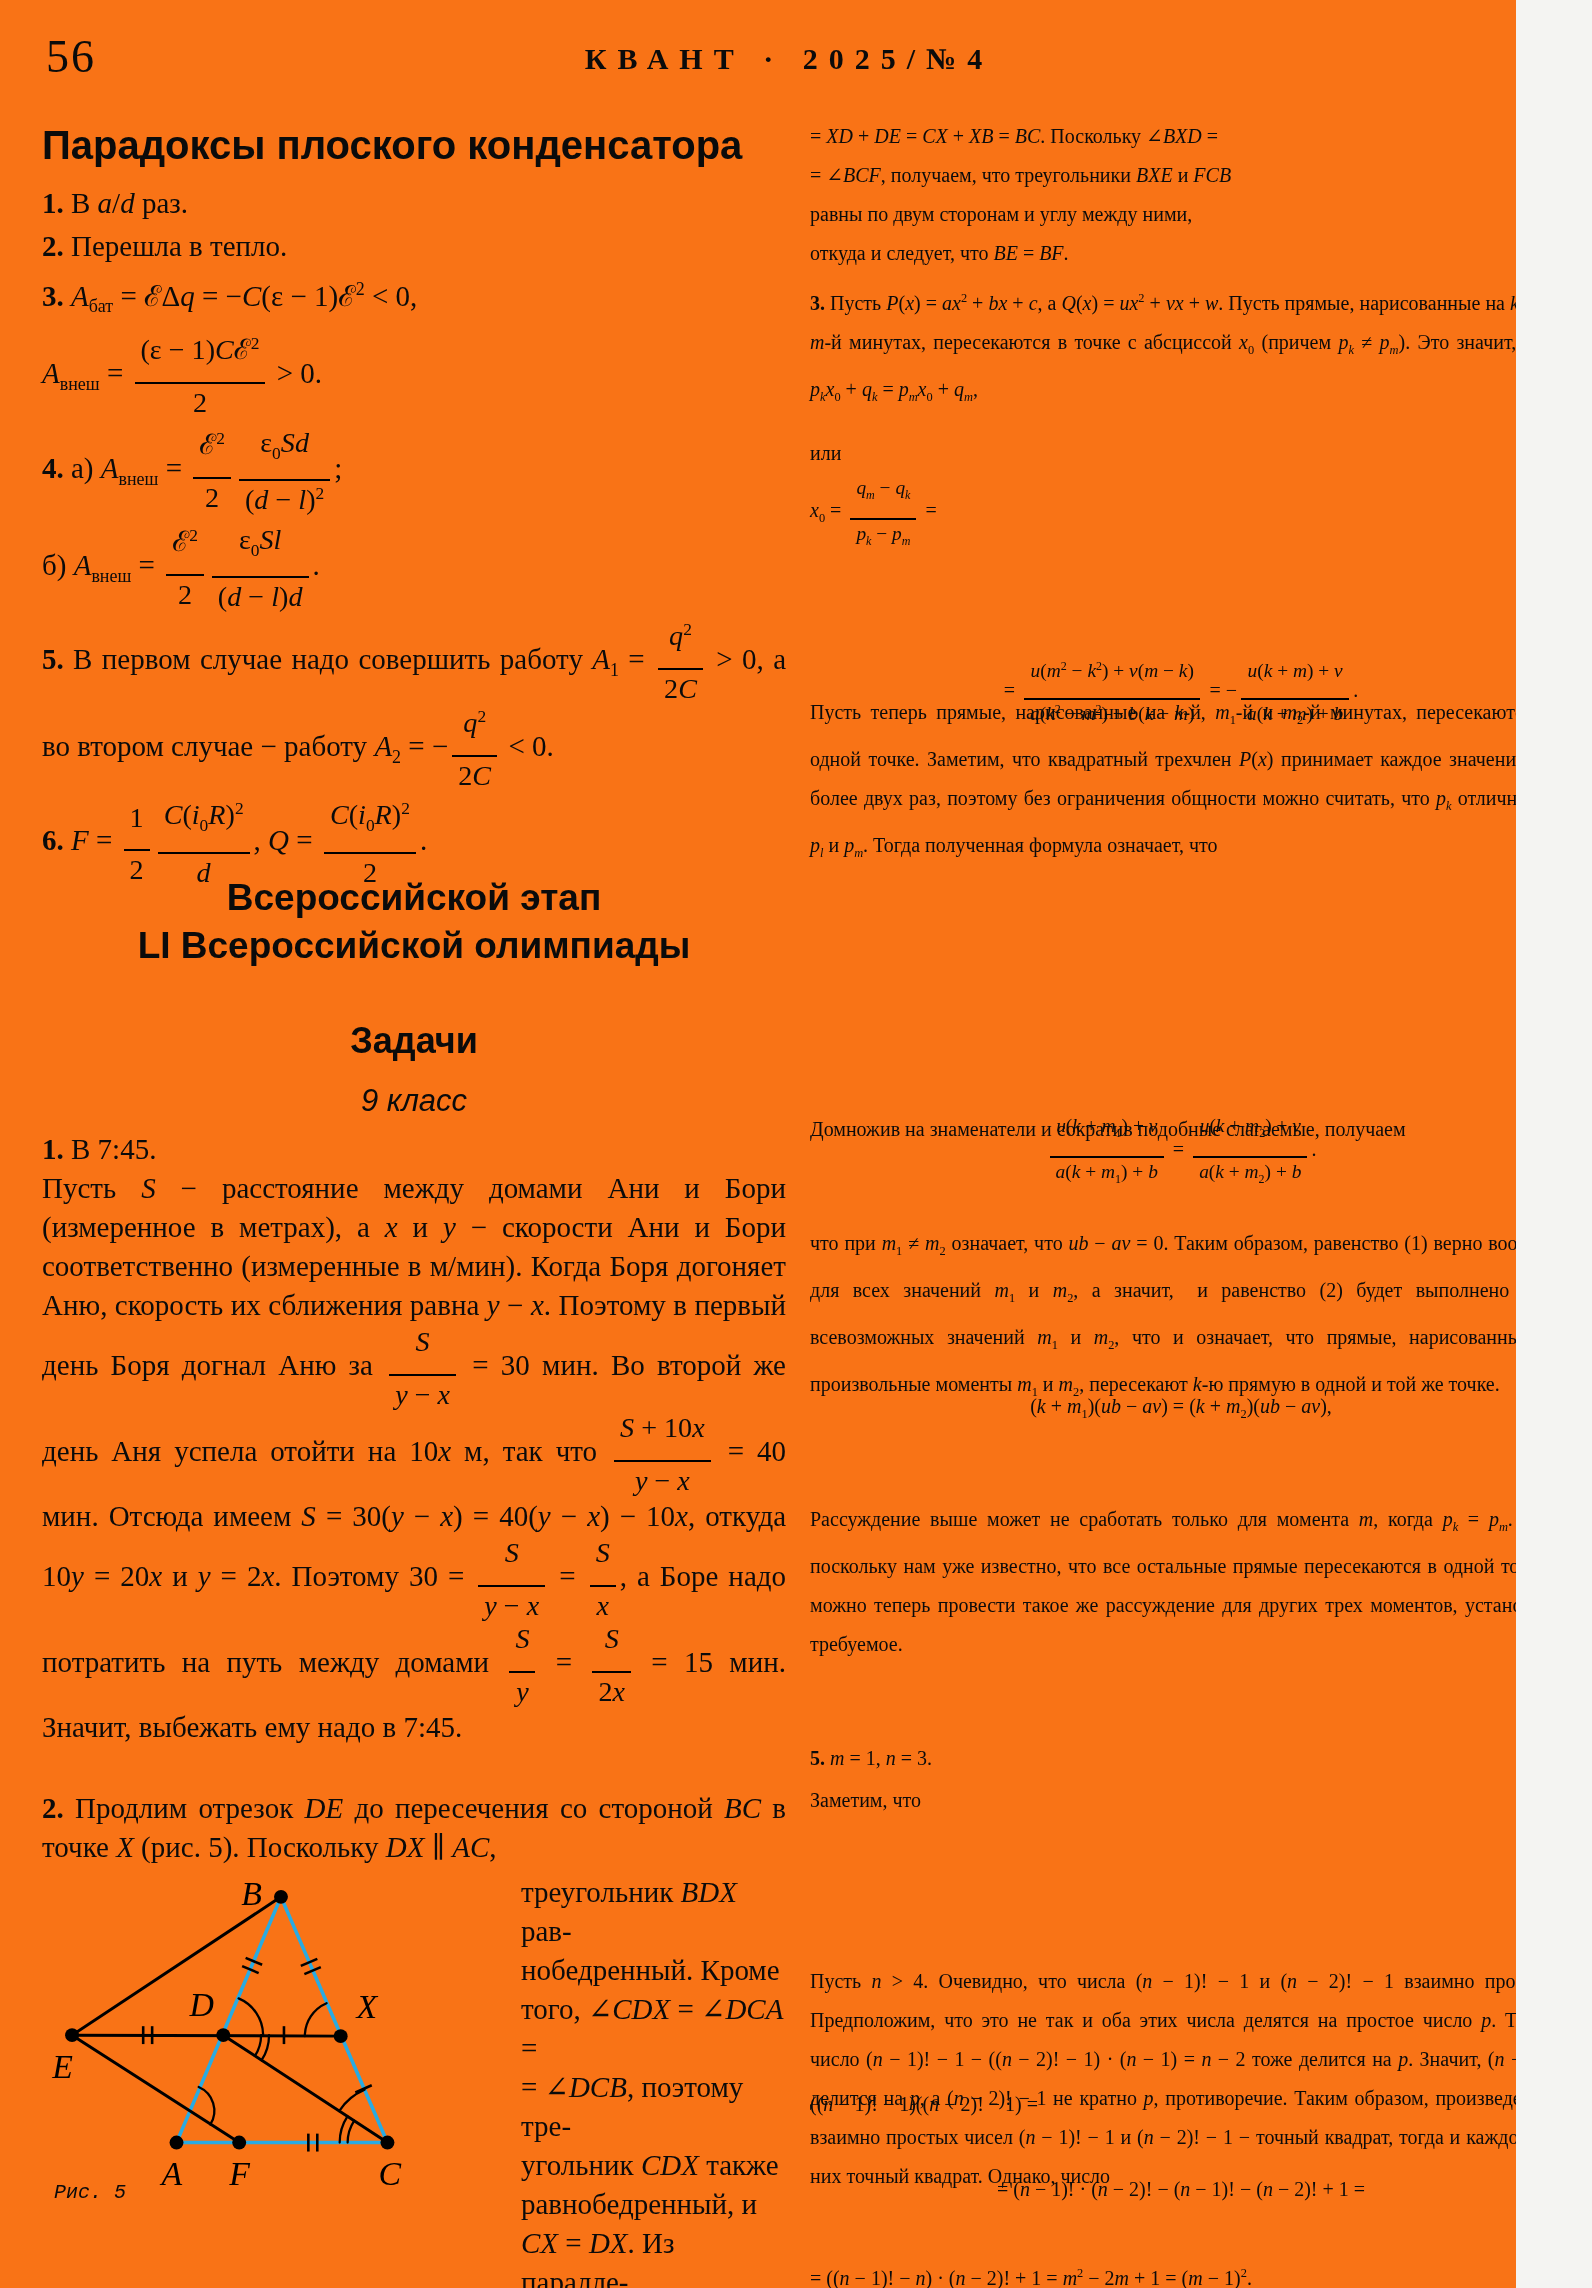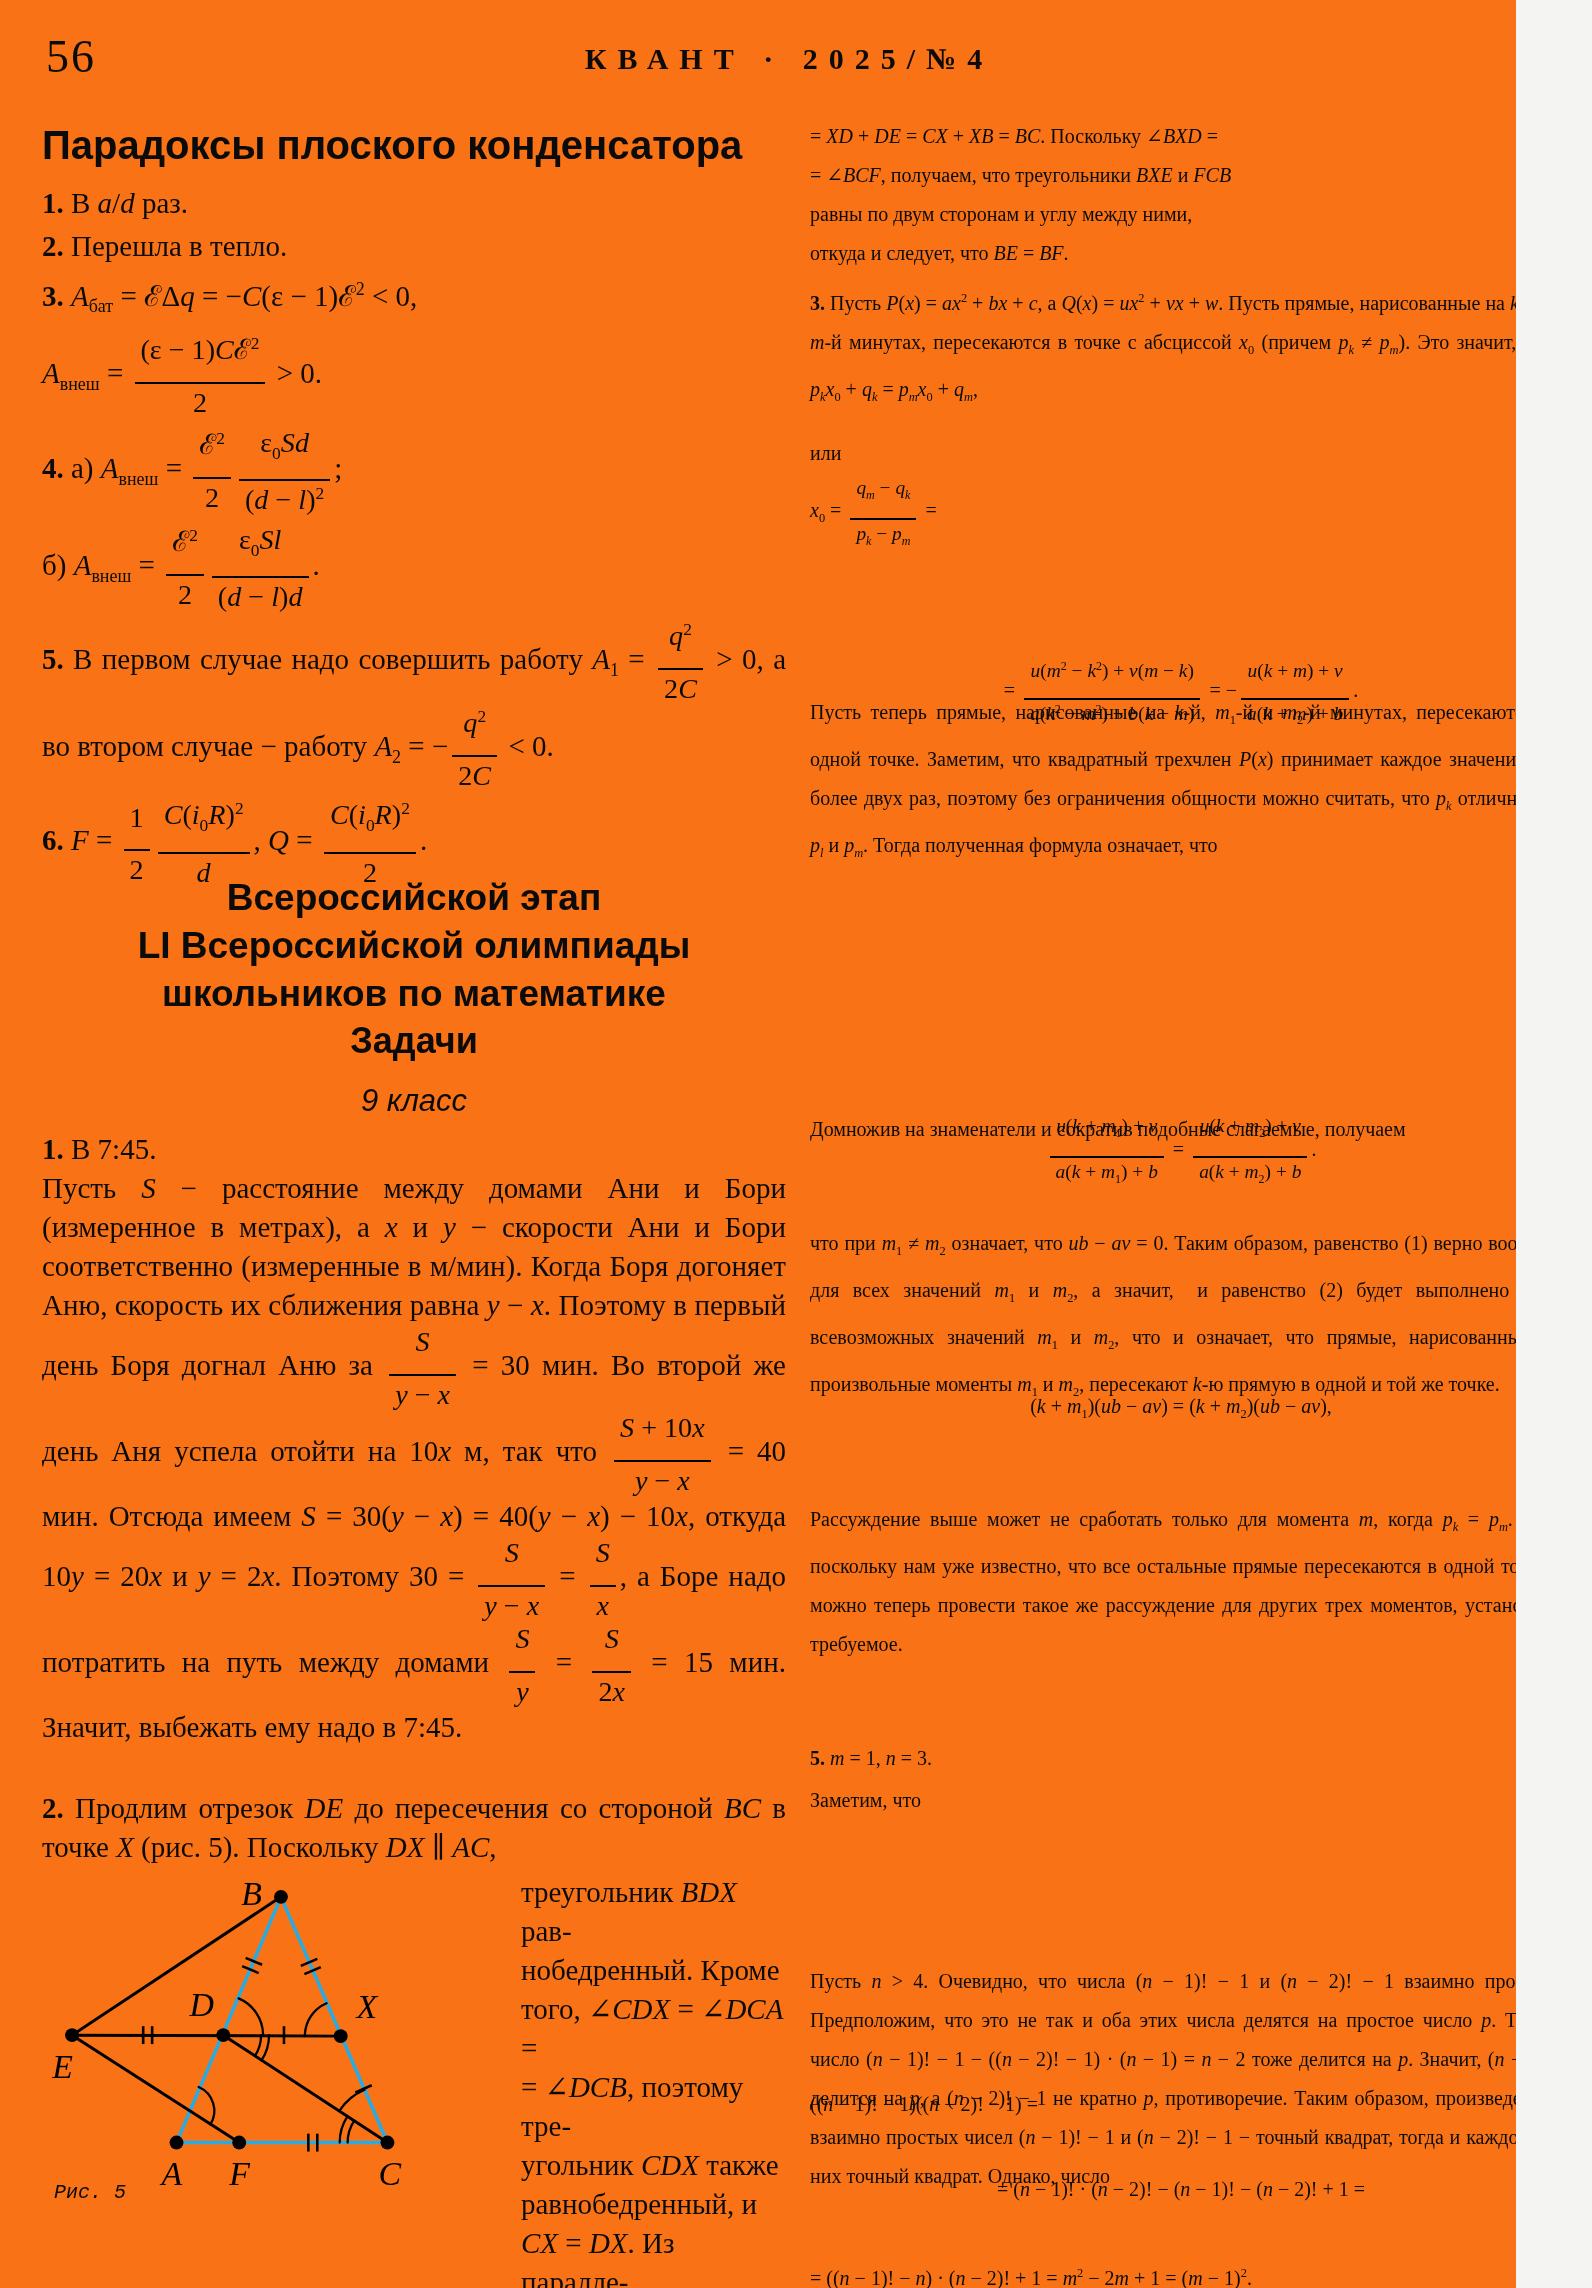--- a/index.html
+++ b/index.html
@@ -62,21 +62,20 @@
     <p class="frm"><i>A</i><sub>внеш</sub> = <span class="f"><span class="n">(ε − 1)<i>C</i>ℰ<sup>2</sup></span><span class="d">2</span></span> &gt; 0.</p>
     <p class="frm"><b>4.</b> а) <i>A</i><sub>внеш</sub> = <span class="f"><span class="n">ℰ<sup>2</sup></span><span class="d">2</span></span><span class="f"><span class="n">ε<sub>0</sub><i>Sd</i></span><span class="d">(<i>d</i> − <i>l</i>)<sup>2</sup></span></span>;</p>
     <p class="frm">б) <i>A</i><sub>внеш</sub> = <span class="f"><span class="n">ℰ<sup>2</sup></span><span class="d">2</span></span><span class="f"><span class="n">ε<sub>0</sub><i>Sl</i></span><span class="d">(<i>d</i> − <i>l</i>)<i>d</i></span></span>.</p>
     <p><b>5.</b> В первом случае надо совершить работу <i>A</i><sub>1</sub> = <span class="f"><span class="n"><i>q</i><sup>2</sup></span><span class="d">2<i>C</i></span></span> &gt; 0, а во втором случае − работу <i>A</i><sub>2</sub> = −<span class="f"><span class="n"><i>q</i><sup>2</sup></span><span class="d">2<i>C</i></span></span> &lt; 0.</p>
     <p class="frm"><b>6.</b> <i>F</i> = <span class="f"><span class="n">1</span><span class="d">2</span></span><span class="f"><span class="n"><i>C</i>(<i>i</i><sub>0</sub><i>R</i>)<sup>2</sup></span><span class="d"><i>d</i></span></span>, <i>Q</i> = <span class="f"><span class="n"><i>C</i>(<i>i</i><sub>0</sub><i>R</i>)<sup>2</sup></span><span class="d">2</span></span>.</p>
   </div>
 
   <h2 class="blk sans l-head">
     <span>Всероссийской этап</span><br>
     <span>LI Всероссийской олимпиады</span><br>
-    <span>школьников по математике</span>
   </h2>
   <h3 class="blk sans l-zad">Задачи</h3>
   <div class="blk sans l-grade">9 класс</div>
 
   <div class="blk l-p1"><b>1.</b> В 7:45.<br>Пусть <i>S</i> − расстояние между домами Ани и Бори (измеренное в метрах), а <i>x</i> и <i>y</i> − скорости Ани и Бори соответственно (измеренные в м/мин). Когда Боря догоняет Аню, скорость их сближения равна <i>y</i> − <i>x</i>. Поэтому в первый день Боря догнал Аню за <span class="f"><span class="n"><i>S</i></span><span class="d"><i>y</i> − <i>x</i></span></span> = 30 мин. Во второй же день Аня успела отойти на 10<i>x</i> м, так что <span class="f"><span class="n"><i>S</i> + 10<i>x</i></span><span class="d"><i>y</i> − <i>x</i></span></span> = 40 мин. Отсюда имеем <i>S</i> = 30(<i>y</i> − <i>x</i>) = 40(<i>y</i> − <i>x</i>) − 10<i>x</i>, откуда 10<i>y</i> = 20<i>x</i> и <i>y</i> = 2<i>x</i>. Поэтому 30 = <span class="f"><span class="n"><i>S</i></span><span class="d"><i>y</i> − <i>x</i></span></span> = <span class="f"><span class="n"><i>S</i></span><span class="d"><i>x</i></span></span>, а Боре надо потратить на путь между домами <span class="f"><span class="n"><i>S</i></span><span class="d"><i>y</i></span></span> = <span class="f"><span class="n"><i>S</i></span><span class="d">2<i>x</i></span></span> = 15 мин. Значит, выбежать ему надо в 7:45.</div>
   <div class="blk l-p2"><b>2.</b> Продлим отрезок <i>DE</i> до пересечения со стороной <i>BC</i> в точке <i>X</i> (рис. 5). Поскольку <i>DX</i> ∥ <i>AC</i>,</div>
 
   <div class="figbox">
     <svg width="470" height="388" viewBox="0 0 472 390">
 

